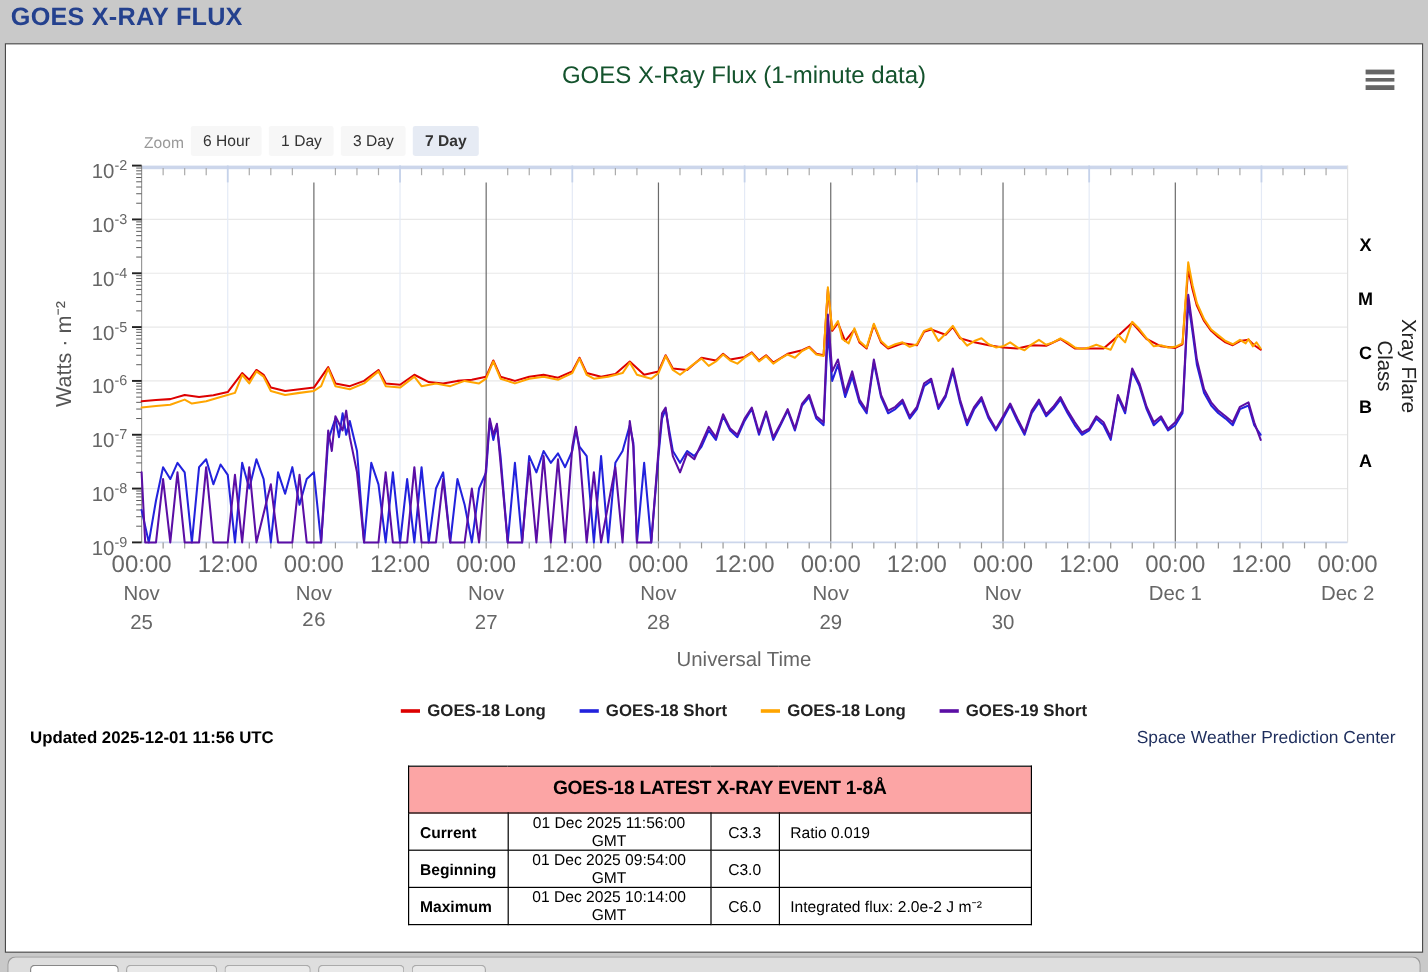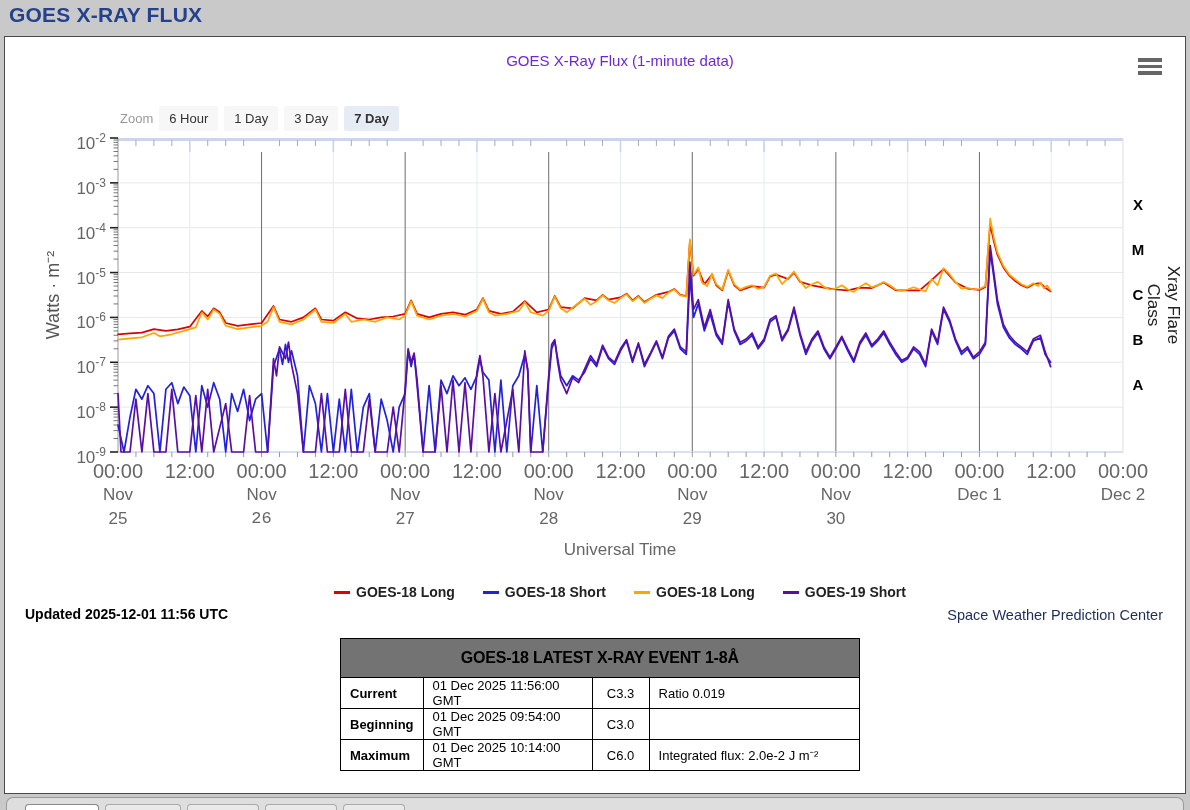--- a/index.html
+++ b/index.html
@@ -1,20 +1,20 @@
 <!DOCTYPE html>
 <html><head>
 <meta charset="utf-8">
 <style>
   html,body{margin:0;padding:0;background:#c9c9c9;font-family:"Liberation Sans",sans-serif;}
   #stage{position:relative;width:1190px;height:810px;overflow:hidden;background:#c9c9c9;}
   .abs{position:absolute;}
   #page-heading{left:9px;top:3px;font-size:21px;font-weight:bold;color:#24418e;letter-spacing:.2px;}
   #panel{left:4px;top:36px;width:1180px;height:756px;background:#ffffff;border:1px solid #4a4a4a;}
-  #chart-title{left:120px;top:52px;width:1000px;text-align:center;font-size:15px;color:#6d28d9;}
+  #chart-title{left:120px;top:52px;width:1000px;text-align:center;font-size:20px;color:#14532d;}
   #menu-btn{left:1138px;top:58px;width:26px;height:20px;cursor:pointer;}
   #menu-btn .bar{display:block;width:24px;height:3.5px;background:#666;margin:0 0 3px 0;}
   #zoom-row{left:120px;top:106px;height:24px;display:flex;align-items:center;}
   #zoom-label{font-size:13px;color:#999;margin-right:6px;}
   .zoom-btn{font-size:13px;color:#333;background:#f7f7f7;padding:5px 10px;margin-right:6px;border-radius:2px;cursor:pointer;}
   .zoom-btn.selected{background:#e6ebf4;font-weight:bold;}
   #plot-wrap{left:118px;top:138px;width:1005px;height:314px;}
   #plot-wrap svg{overflow:visible;display:block;}
   .ytick{position:absolute;width:62px;text-align:right;font-size:17px;color:#666;line-height:22px;}
   .ytick sup{font-size:12px;}
@@ -26,24 +26,24 @@
   .flare-letter{position:absolute;left:1127px;width:22px;text-align:center;font-size:15px;font-weight:bold;color:#000;}
   #right-axis-title{left:1103px;top:285px;width:120px;text-align:center;font-size:17px;color:#222;transform:rotate(90deg);transform-origin:center;}
   #legend-row{left:120px;top:584px;width:1000px;display:flex;justify-content:center;align-items:center;}
   .legend-item{display:flex;align-items:center;margin:0 14px;cursor:pointer;}
   .legend-dash{display:inline-block;width:16px;height:3px;margin-right:6px;}
   .legend-label{font-size:14px;font-weight:600;color:#222;}
   #updated-text{left:25px;top:606px;font-size:14px;font-weight:bold;color:#000;}
   #credit-text{left:863px;top:607px;width:300px;text-align:right;font-size:14.5px;color:#1d2d5c;}
   #event-table{left:340px;top:638px;border-collapse:collapse;background:#fff;}
   #event-table td,#event-table th{border:1px solid #000;font-size:13px;color:#000;}
-  #event-table th{background:#737373;height:36px;font-size:16px;font-weight:bold;letter-spacing:-.2px;text-align:center;}
+  #event-table th{background:#fca5a5;height:36px;font-size:16px;font-weight:bold;letter-spacing:-.2px;text-align:center;}
   #event-table td{height:26px;padding:0 9px;}
   td.c-label{width:58px;font-weight:bold;}
-  td.c-time{width:150px;}
+  td.c-time{width:150px;text-align:center;}
   td.c-class{width:38px;text-align:center;padding:0 6px;}
   td.c-note{width:191px;}
   #bottom-strip{left:6px;top:797px;width:1176px;height:13px;background:#dedede;border:1px solid #999;border-bottom:none;border-radius:7px 7px 0 0;}
   .stub-tab{position:absolute;top:6px;height:8px;border:1px solid #aaa;border-bottom:none;border-radius:4px 4px 0 0;background:#e9e9e9;cursor:pointer;}
   .stub-tab.active{background:#ffffff;border-color:#888;}
 </style>
 </head>
 <body>
 
 <div id="stage">

